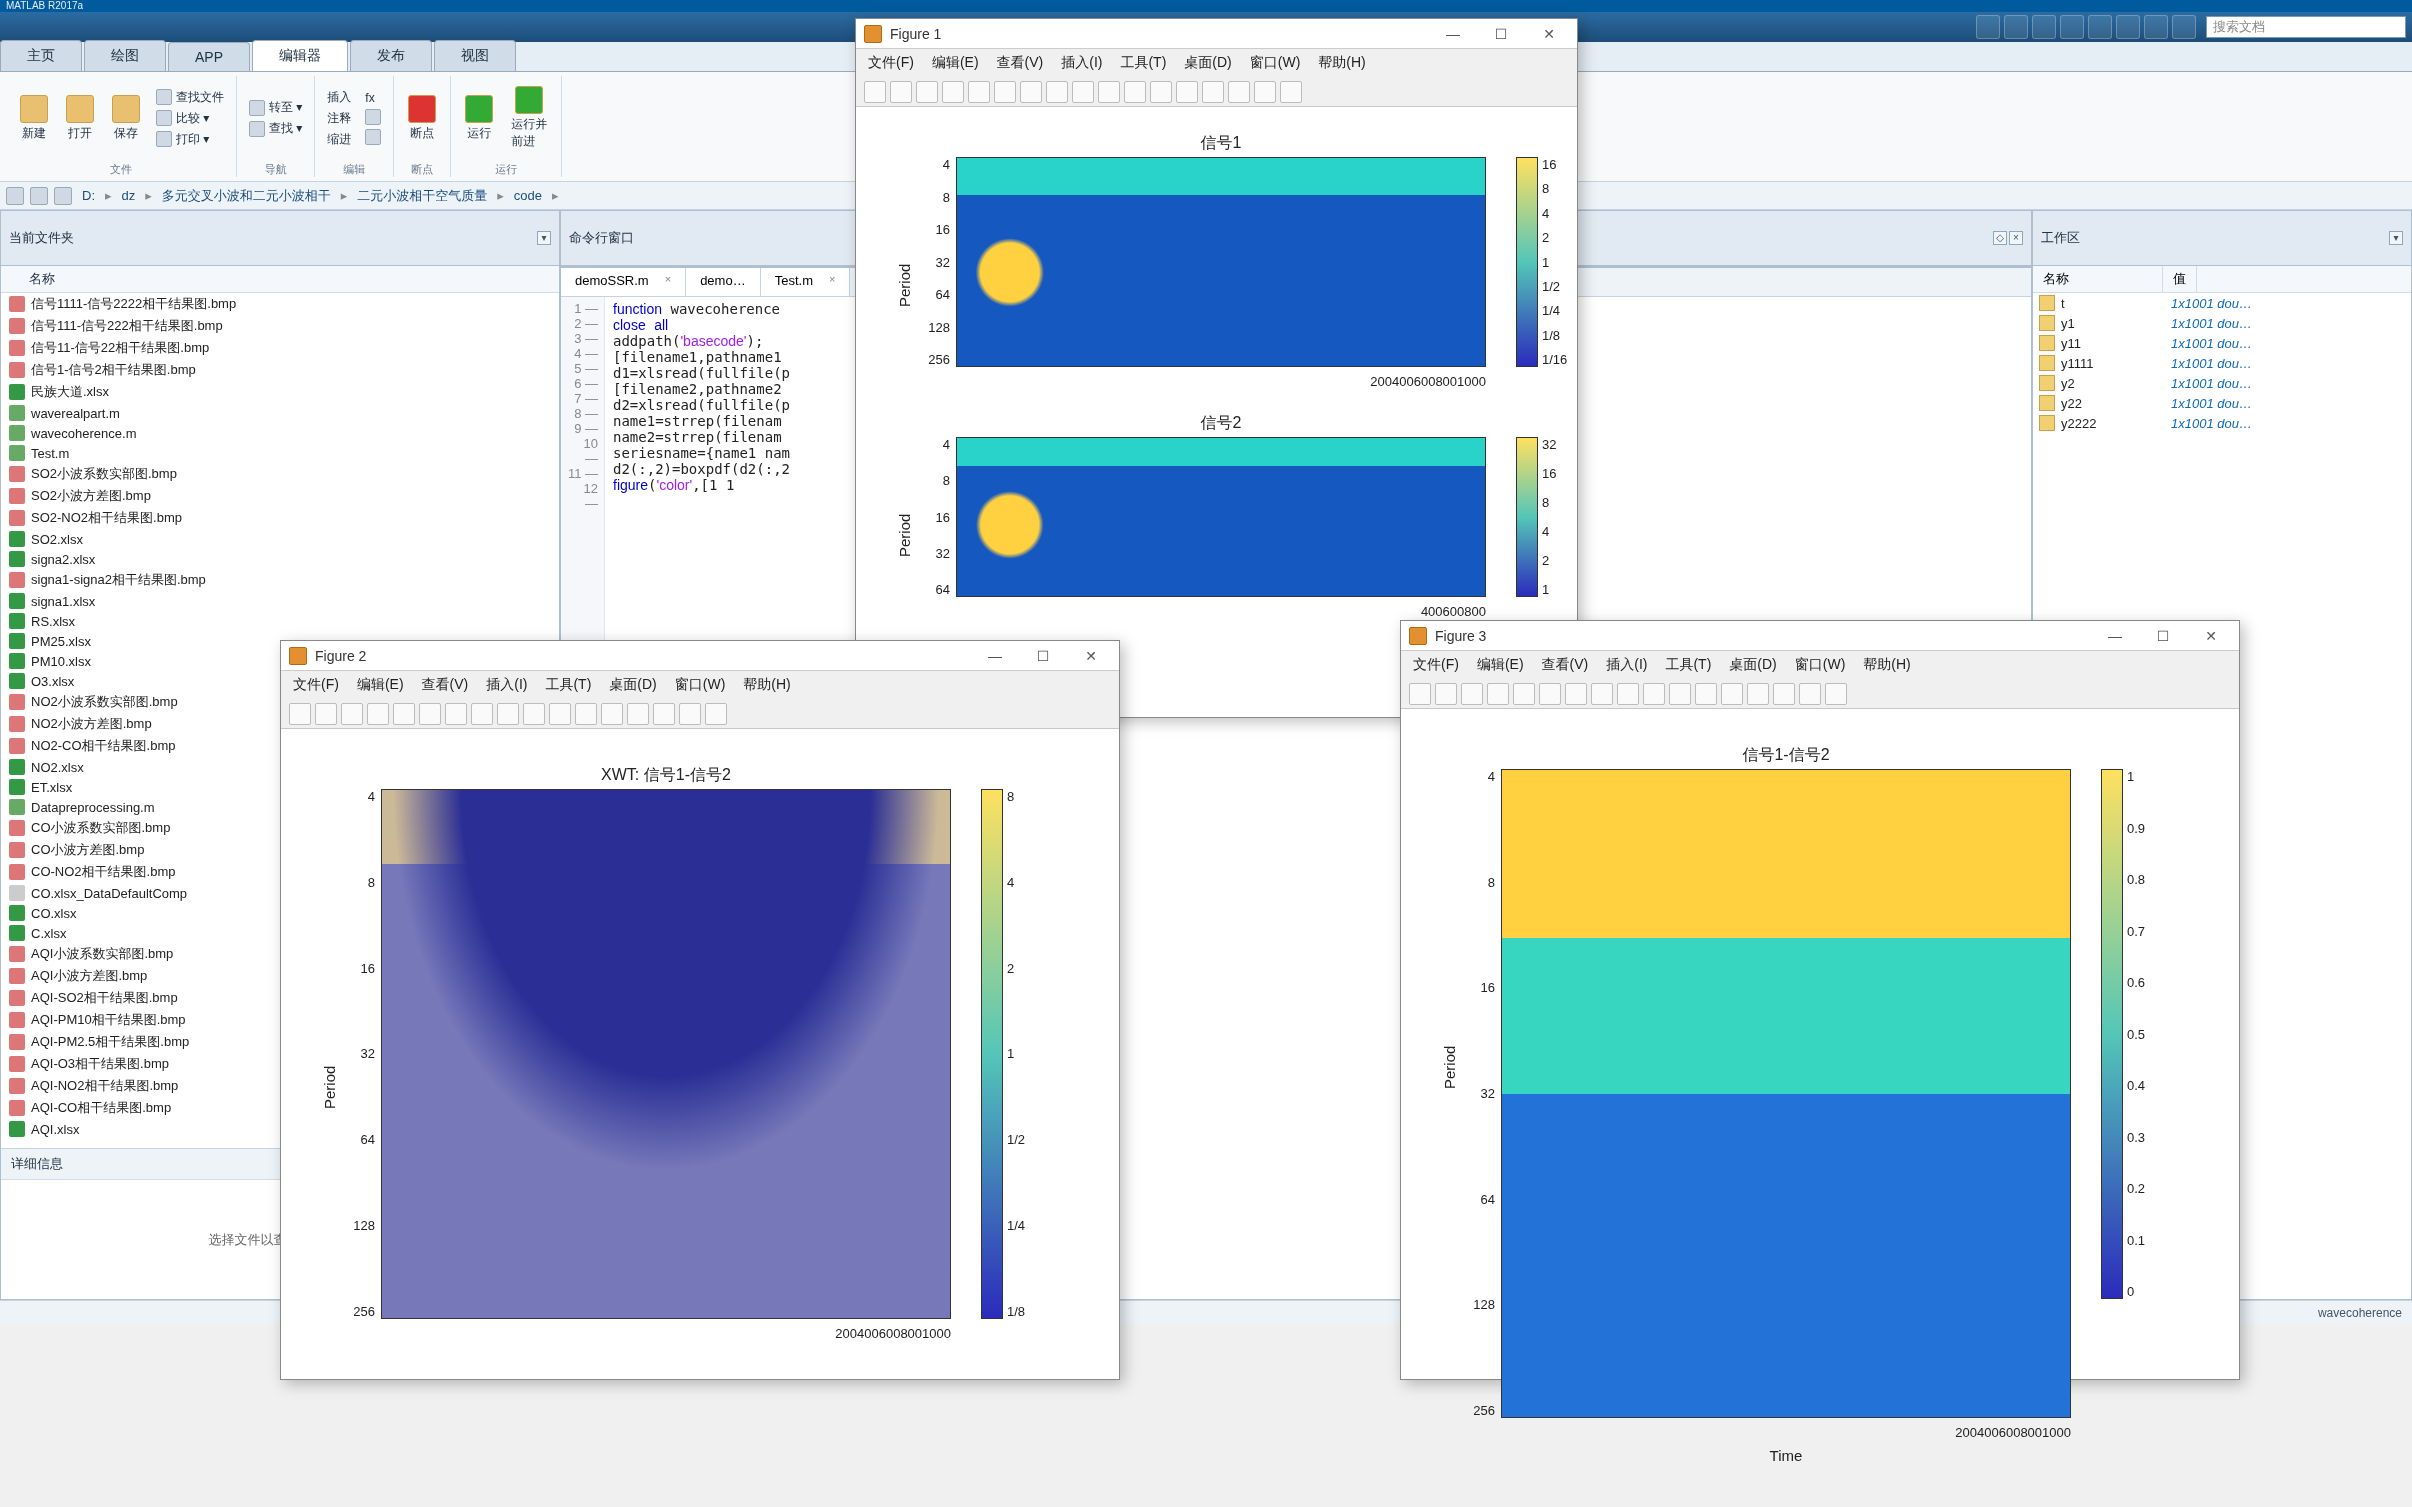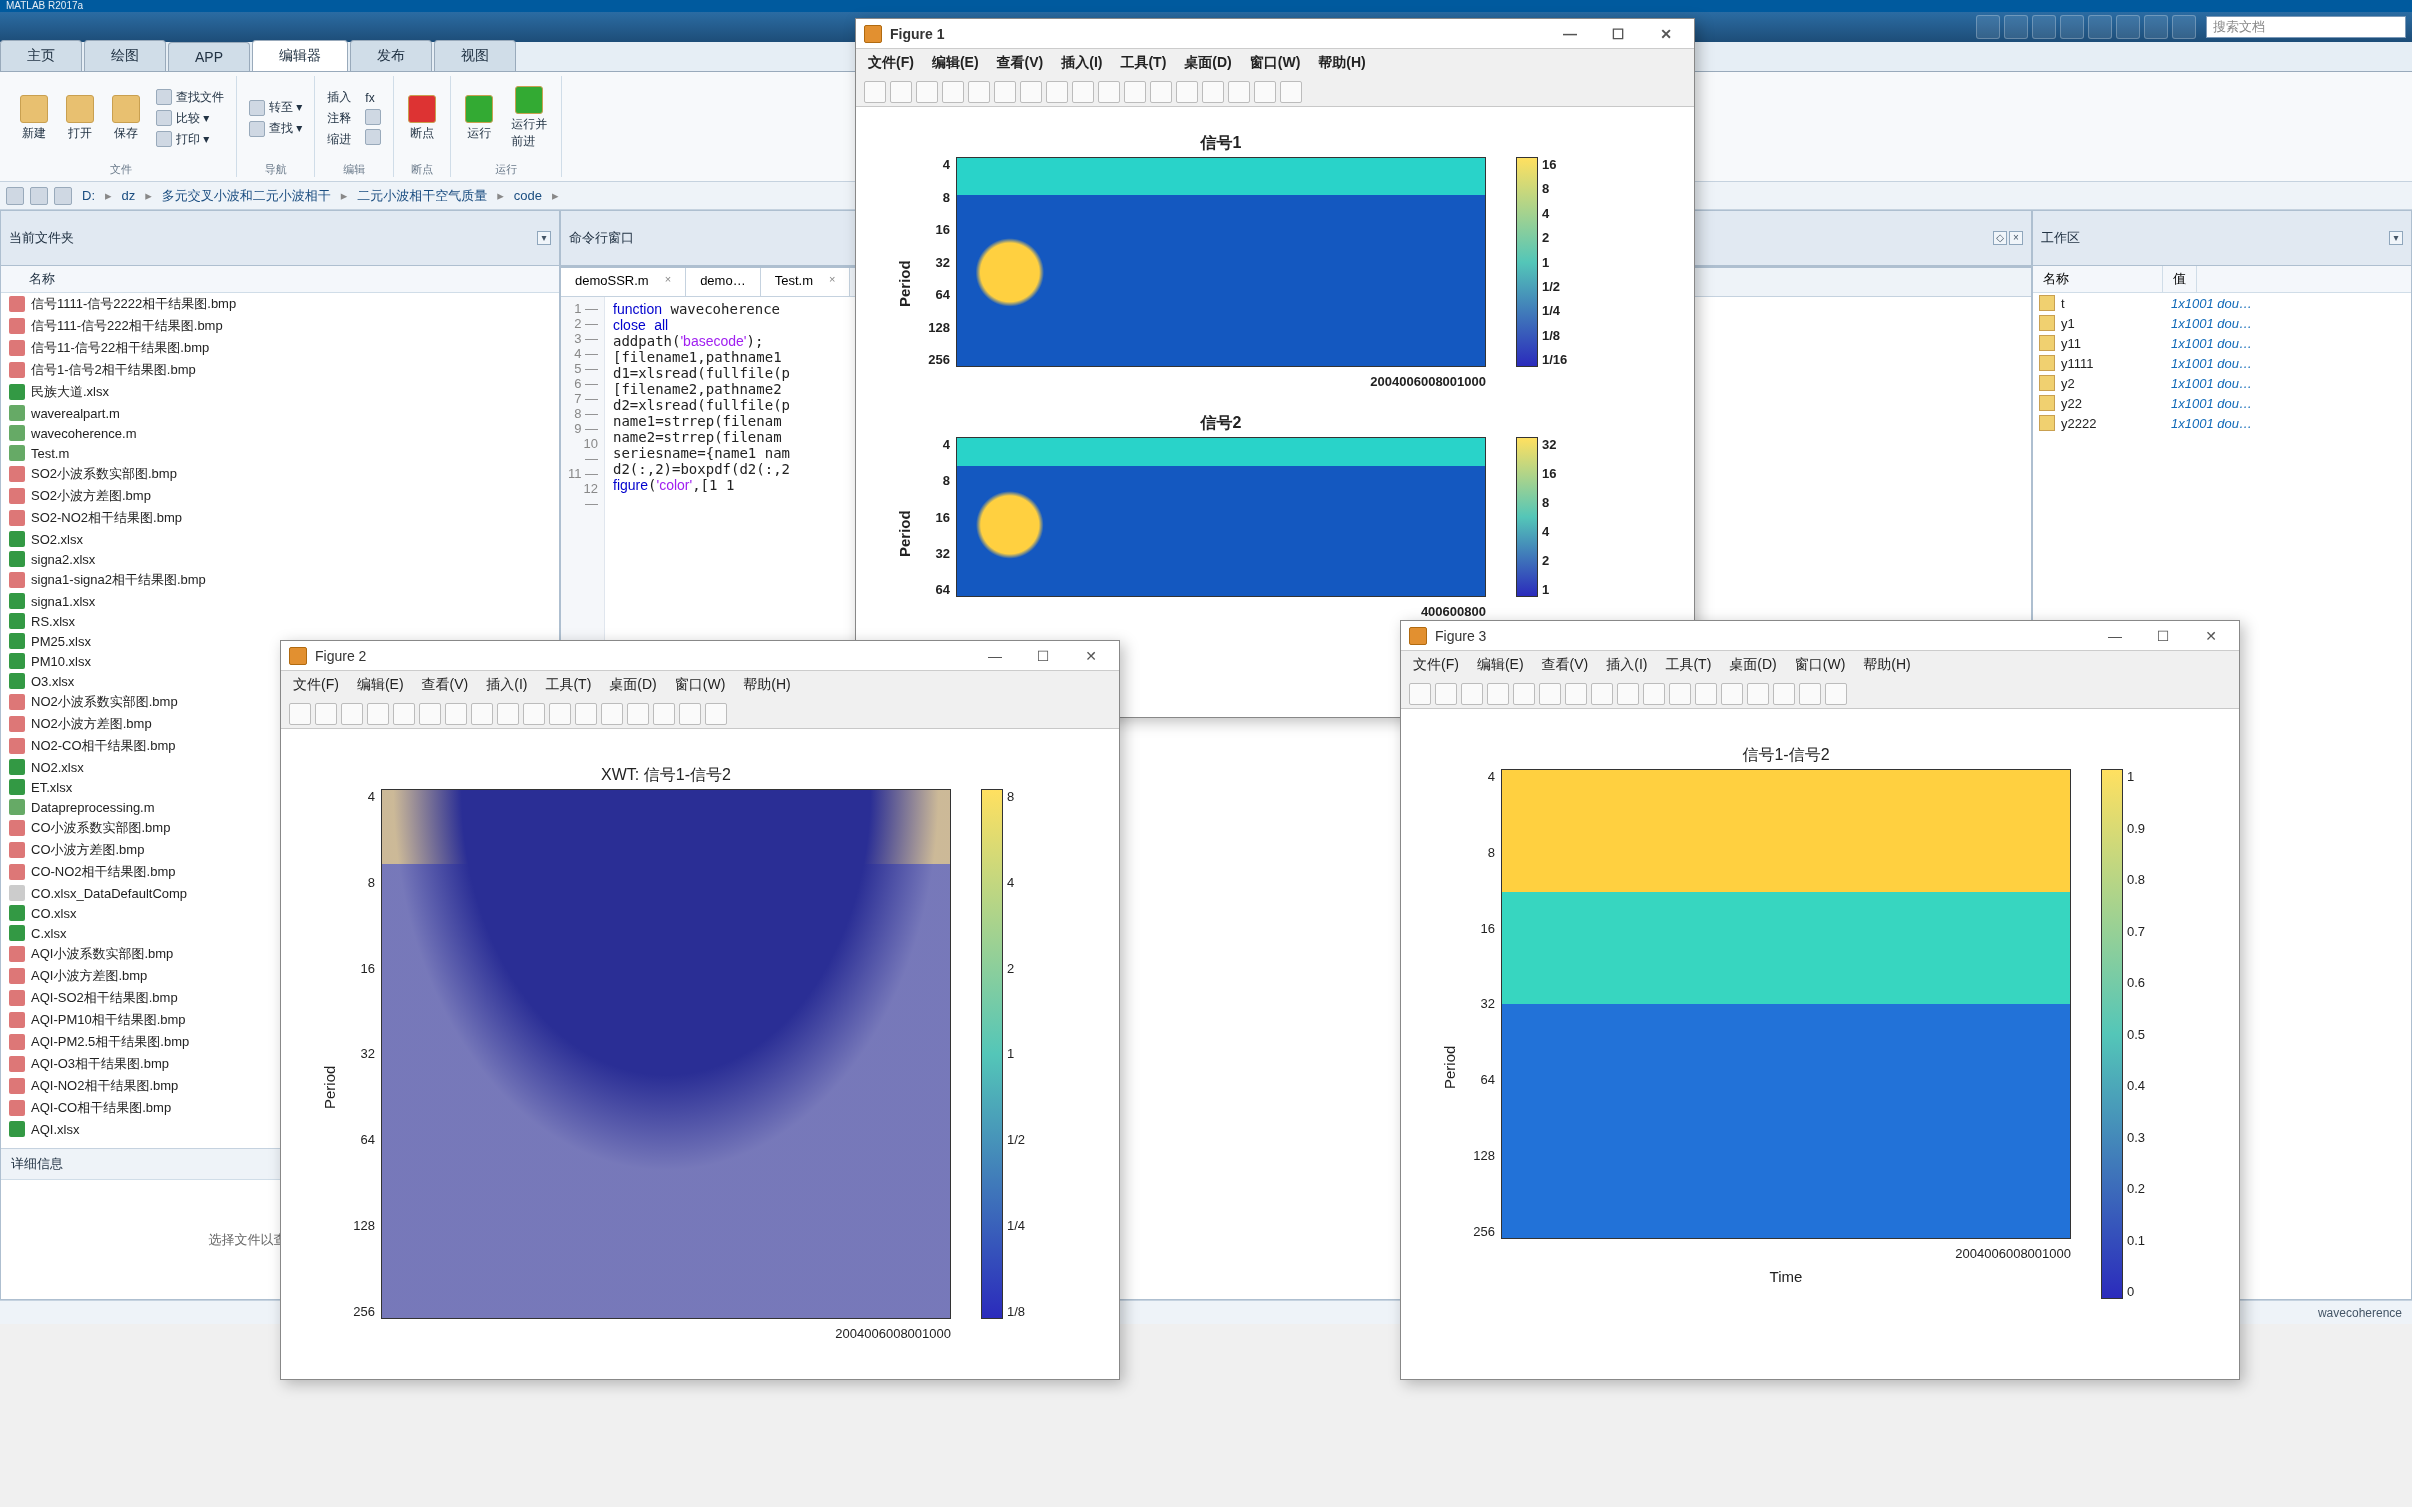--- a/index.html
+++ b/index.html
@@ -500,21 +500,21 @@
           <div class="vval">1x1001 dou…</div>
         </div>
       </div>
   </div>
 </div>
 
 <div class="statusbar">
     <span>wavecoherence</span>
   </div>
 
-<div class="figwin" style="left:855px; top:18px; width:840px; height:700px;font-weight:bold;">
+<div class="figwin" style="left:855px; top:18px; width:723px; height:700px;">
   <div class="titlebar2">
     <div class="ficon"></div>
     <span>Figure 1</span>
     <div class="spacer"></div>
     <div class="winbtn">—</div>
     <div class="winbtn">☐</div>
     <div class="winbtn close">✕</div>
   </div>
   <div class="fig-menus">
     <span>文件(F)</span>
@@ -717,21 +717,21 @@
       <div class="tb"></div>
       <div class="tb"></div>
       <div class="tb"></div>
       <div class="tb"></div>
       <div class="tb"></div>
       <div class="tb"></div>
       <div class="tb"></div>
       <div class="tb"></div>
     </div>
   <div class="fig-client">
-    <div class="plot" style="left:100px;top:60px;width:570px;height:470px;">
+    <div class="plot" style="left:100px;top:60px;width:570px;height:649px;">
       <div class="plot-title">信号1-信号2</div>
       <div class="ax" style="inset:0;background:
          linear-gradient(180deg,#ffd040 0 26%, #37d6c0 26% 50%, #2272d8 50% 100%);"></div>
       <div class="ticks-y" id="f3y">
           <span>4</span>
           <span>8</span>
           <span>16</span>
           <span>32</span>
           <span>64</span>
           <span>128</span>

